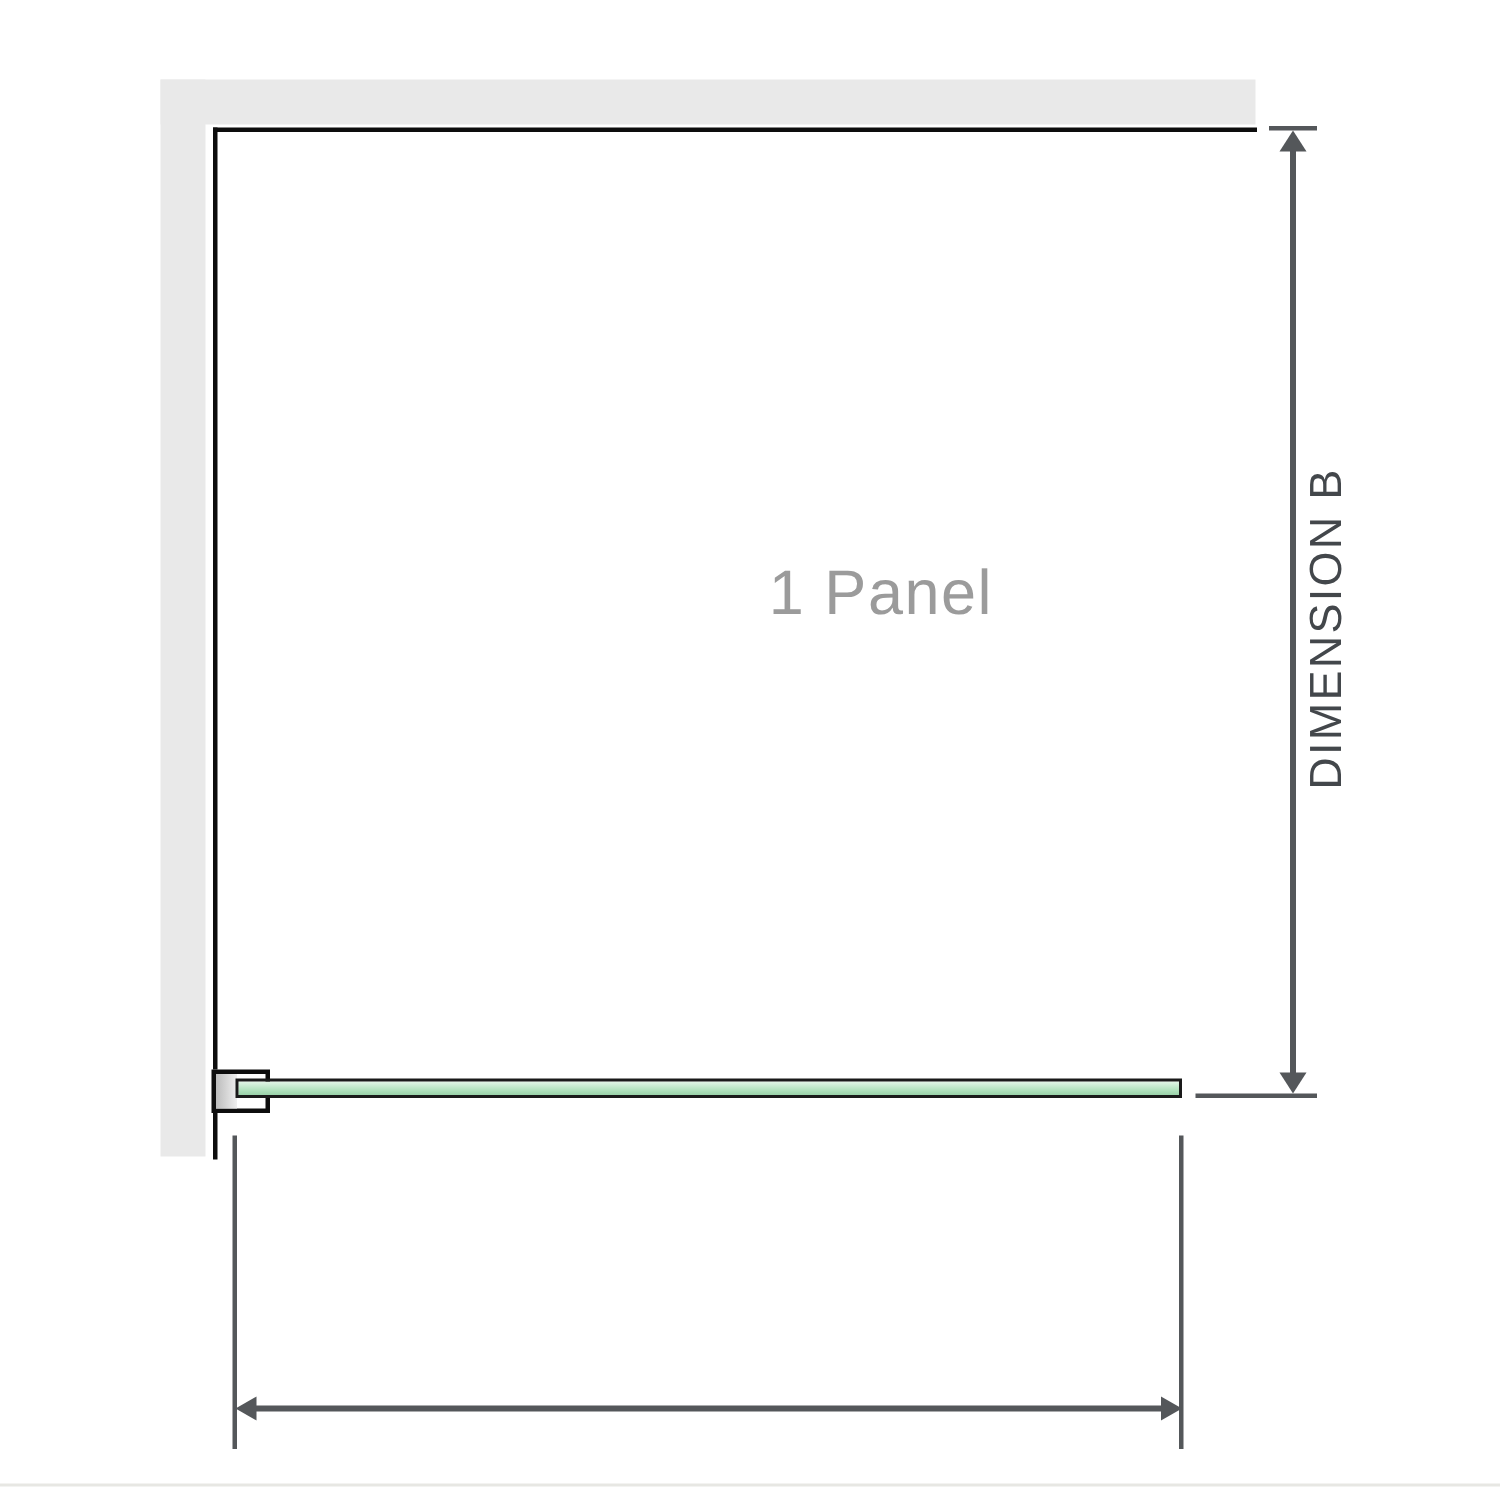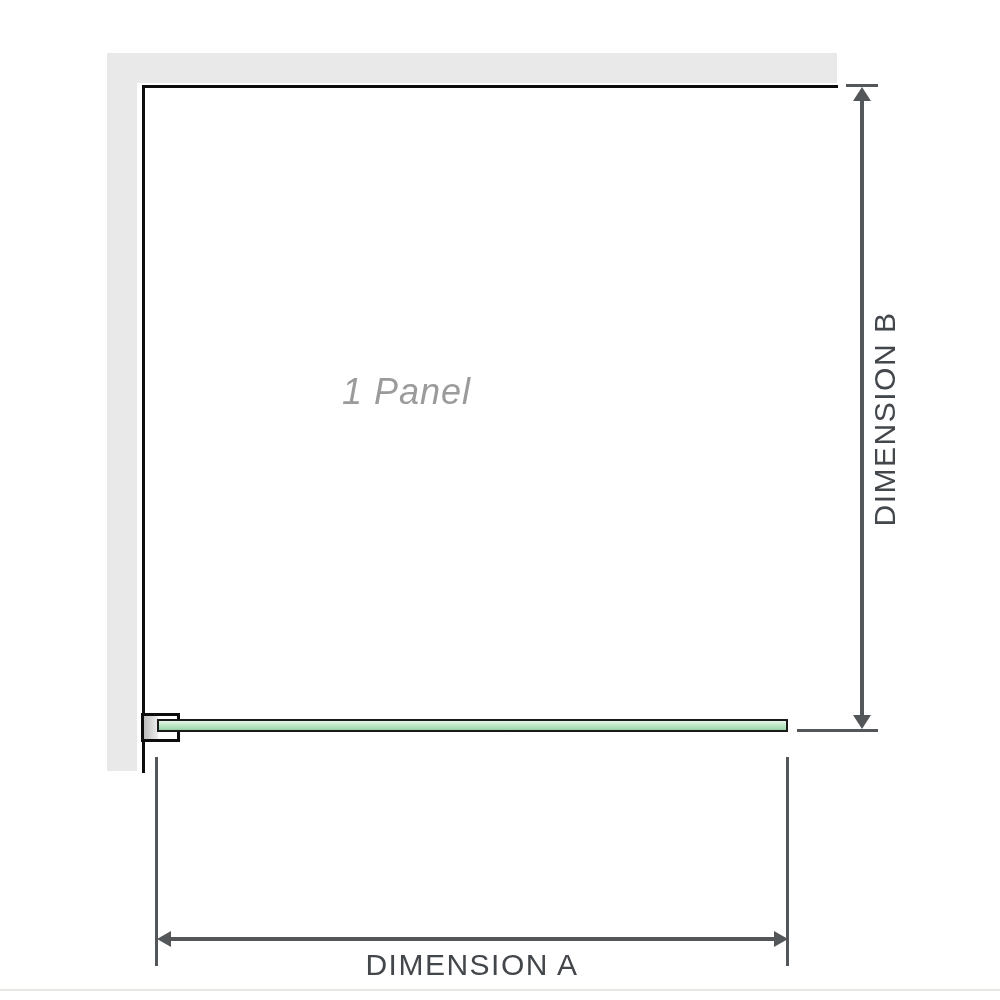--- a/index.html
+++ b/index.html
@@ -33,23 +33,22 @@
     background: var(--outline);
   }
   .outline-left {
     left: 142px; top: 85px; width: 3px; height: 688px;
     background: var(--outline);
   }
 
   
   .panel-label {
     left: 342px; top: 372px; width: 320px;
-    text-align: left;
-    font-size: 36px;
-    font-style: italic;
+    text-align: right;
+    font-size: 42px;
     line-height: 1.1;
     color: var(--panel-text);
     letter-spacing: 1px;
   }
 
   
   .bracket {
     left: 141px; top: 713px; width: 33px; height: 23px;
     border: 3px solid var(--outline);
     background: #ffffff;
@@ -168,17 +167,16 @@
   <div class="abs dimb-stem"></div>
   <div class="abs arrowhead-up"></div>
   <div class="abs arrowhead-down"></div>
   <div class="abs dimb-label">DIMENSION B</div>
 
   <div class="abs exta-left"></div>
   <div class="abs exta-right"></div>
   <div class="abs dima-stem"></div>
   <div class="abs arrowhead-left"></div>
   <div class="abs arrowhead-right"></div>
-  <div class="abs dima-label">DIMENSION A</div>
 
   <div class="abs bottom-divider"></div>
 
 </div>
 
 </body></html>

